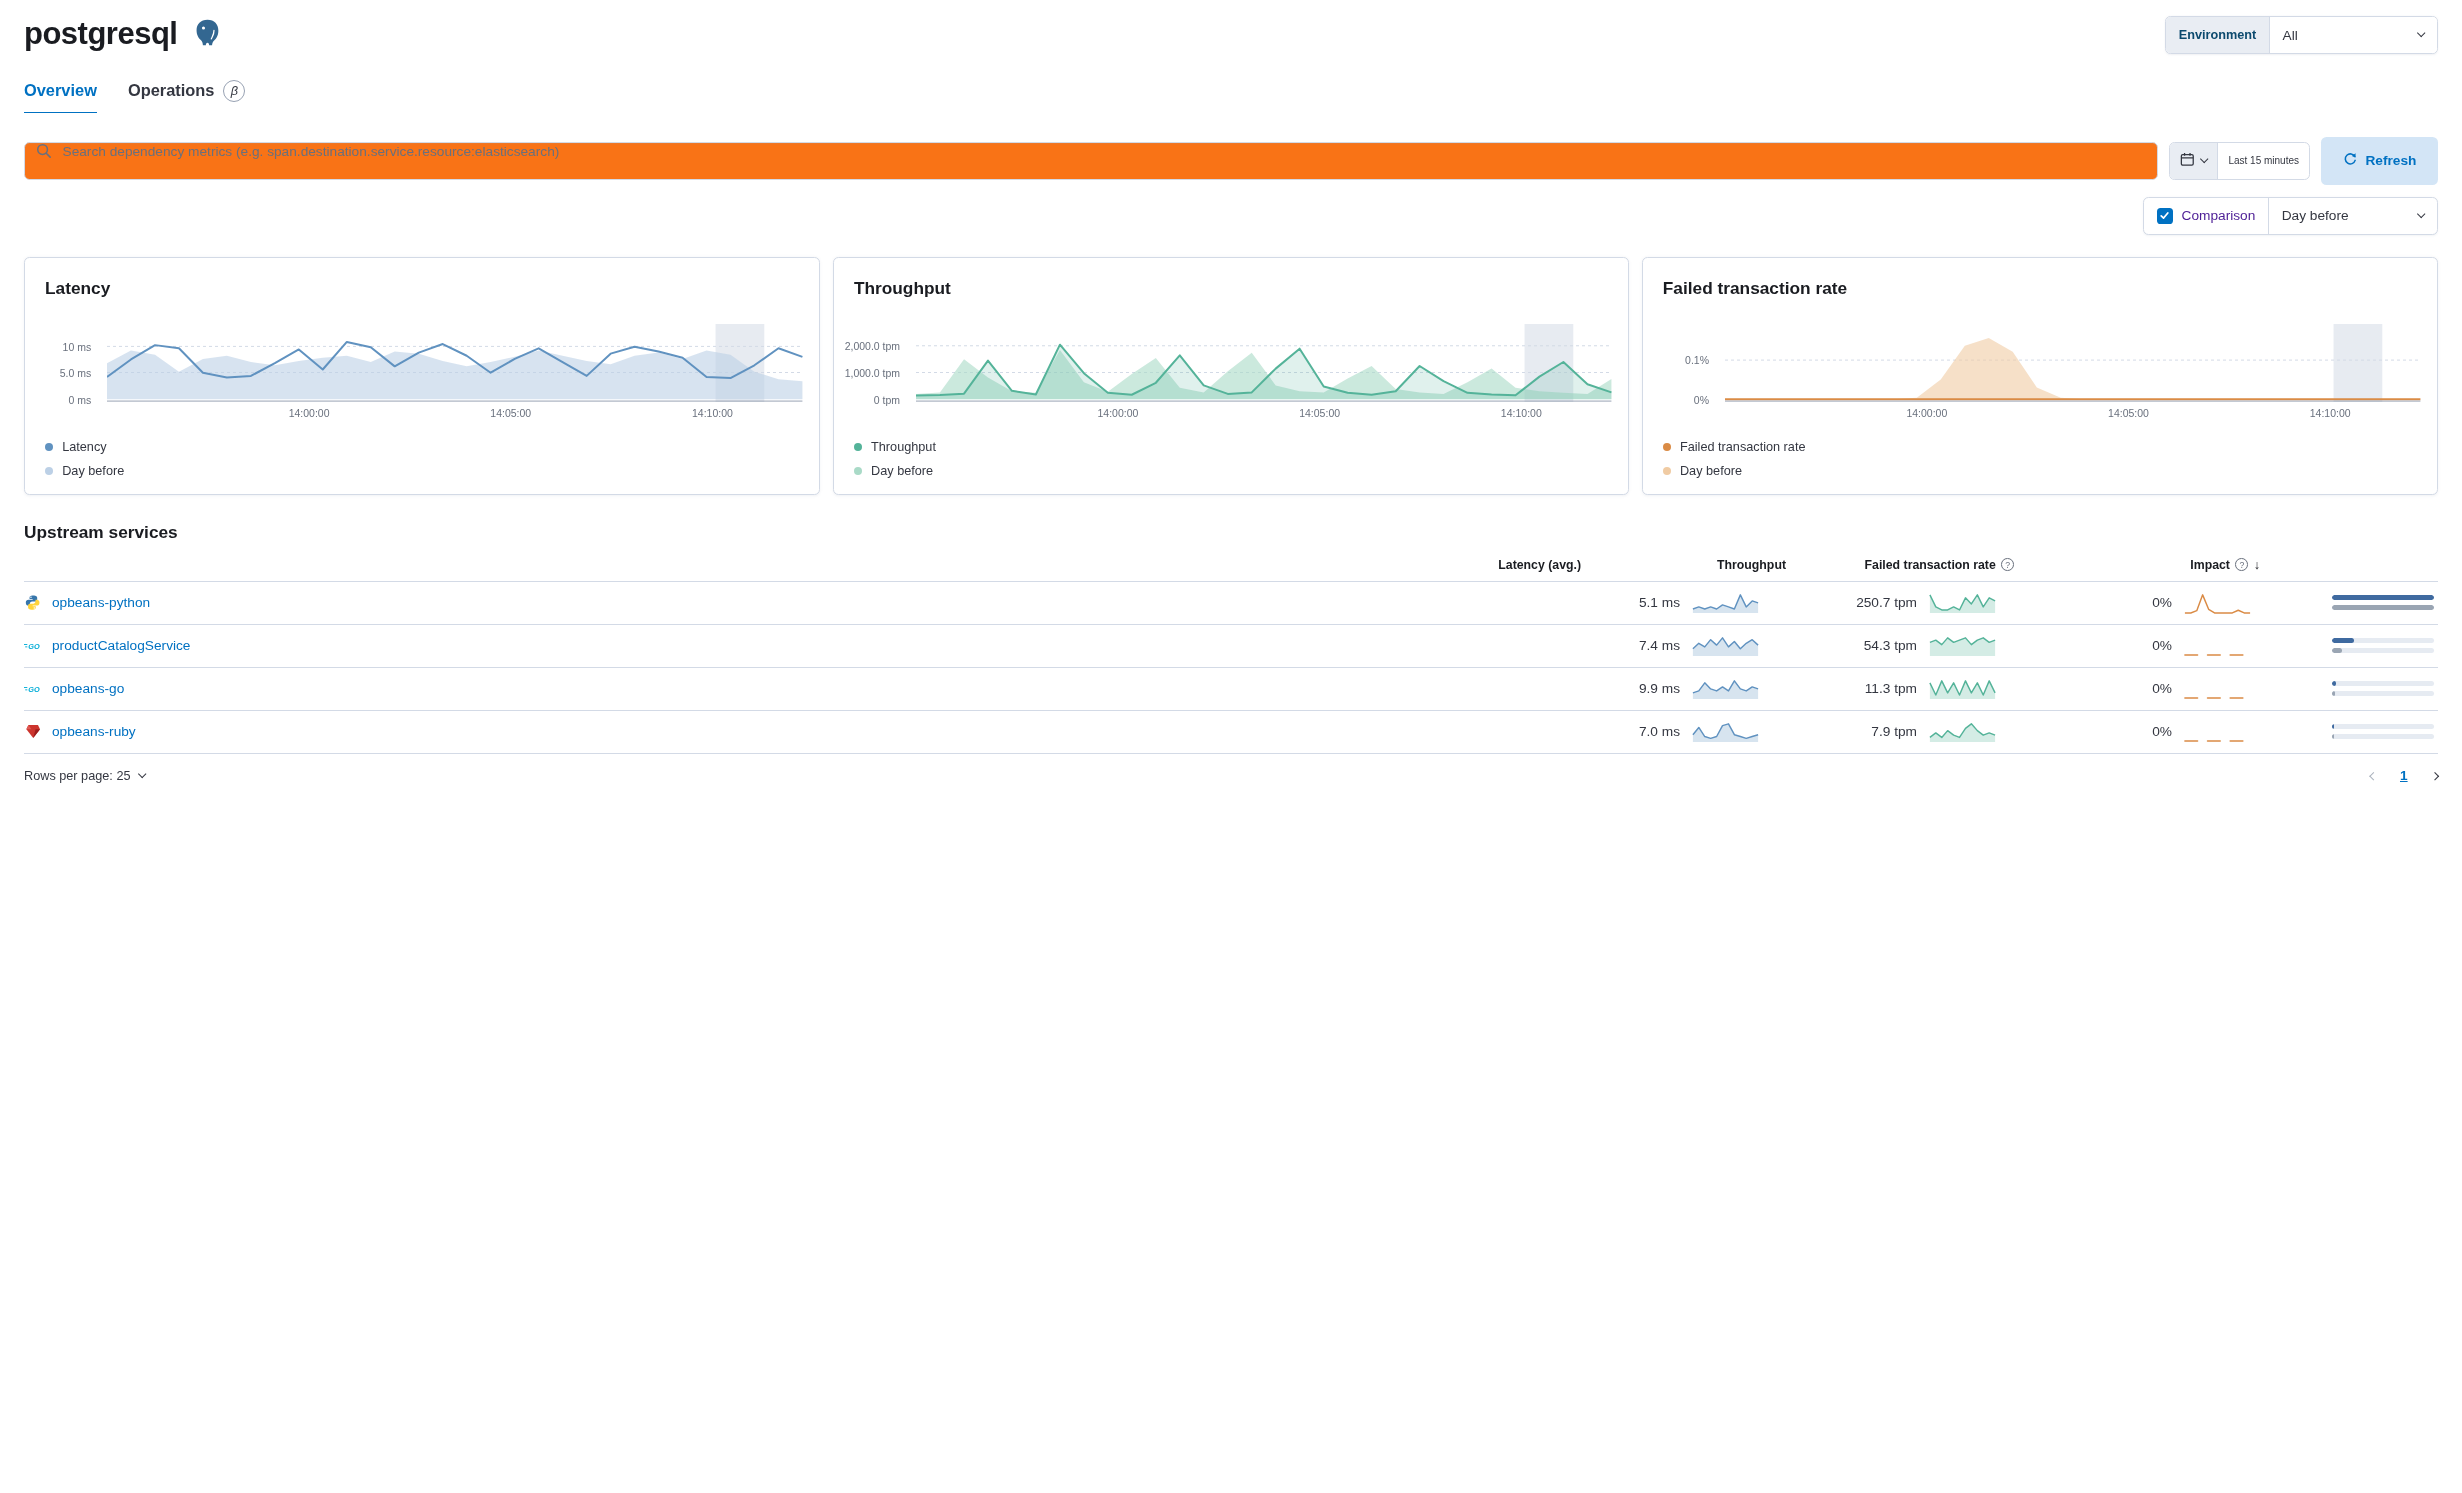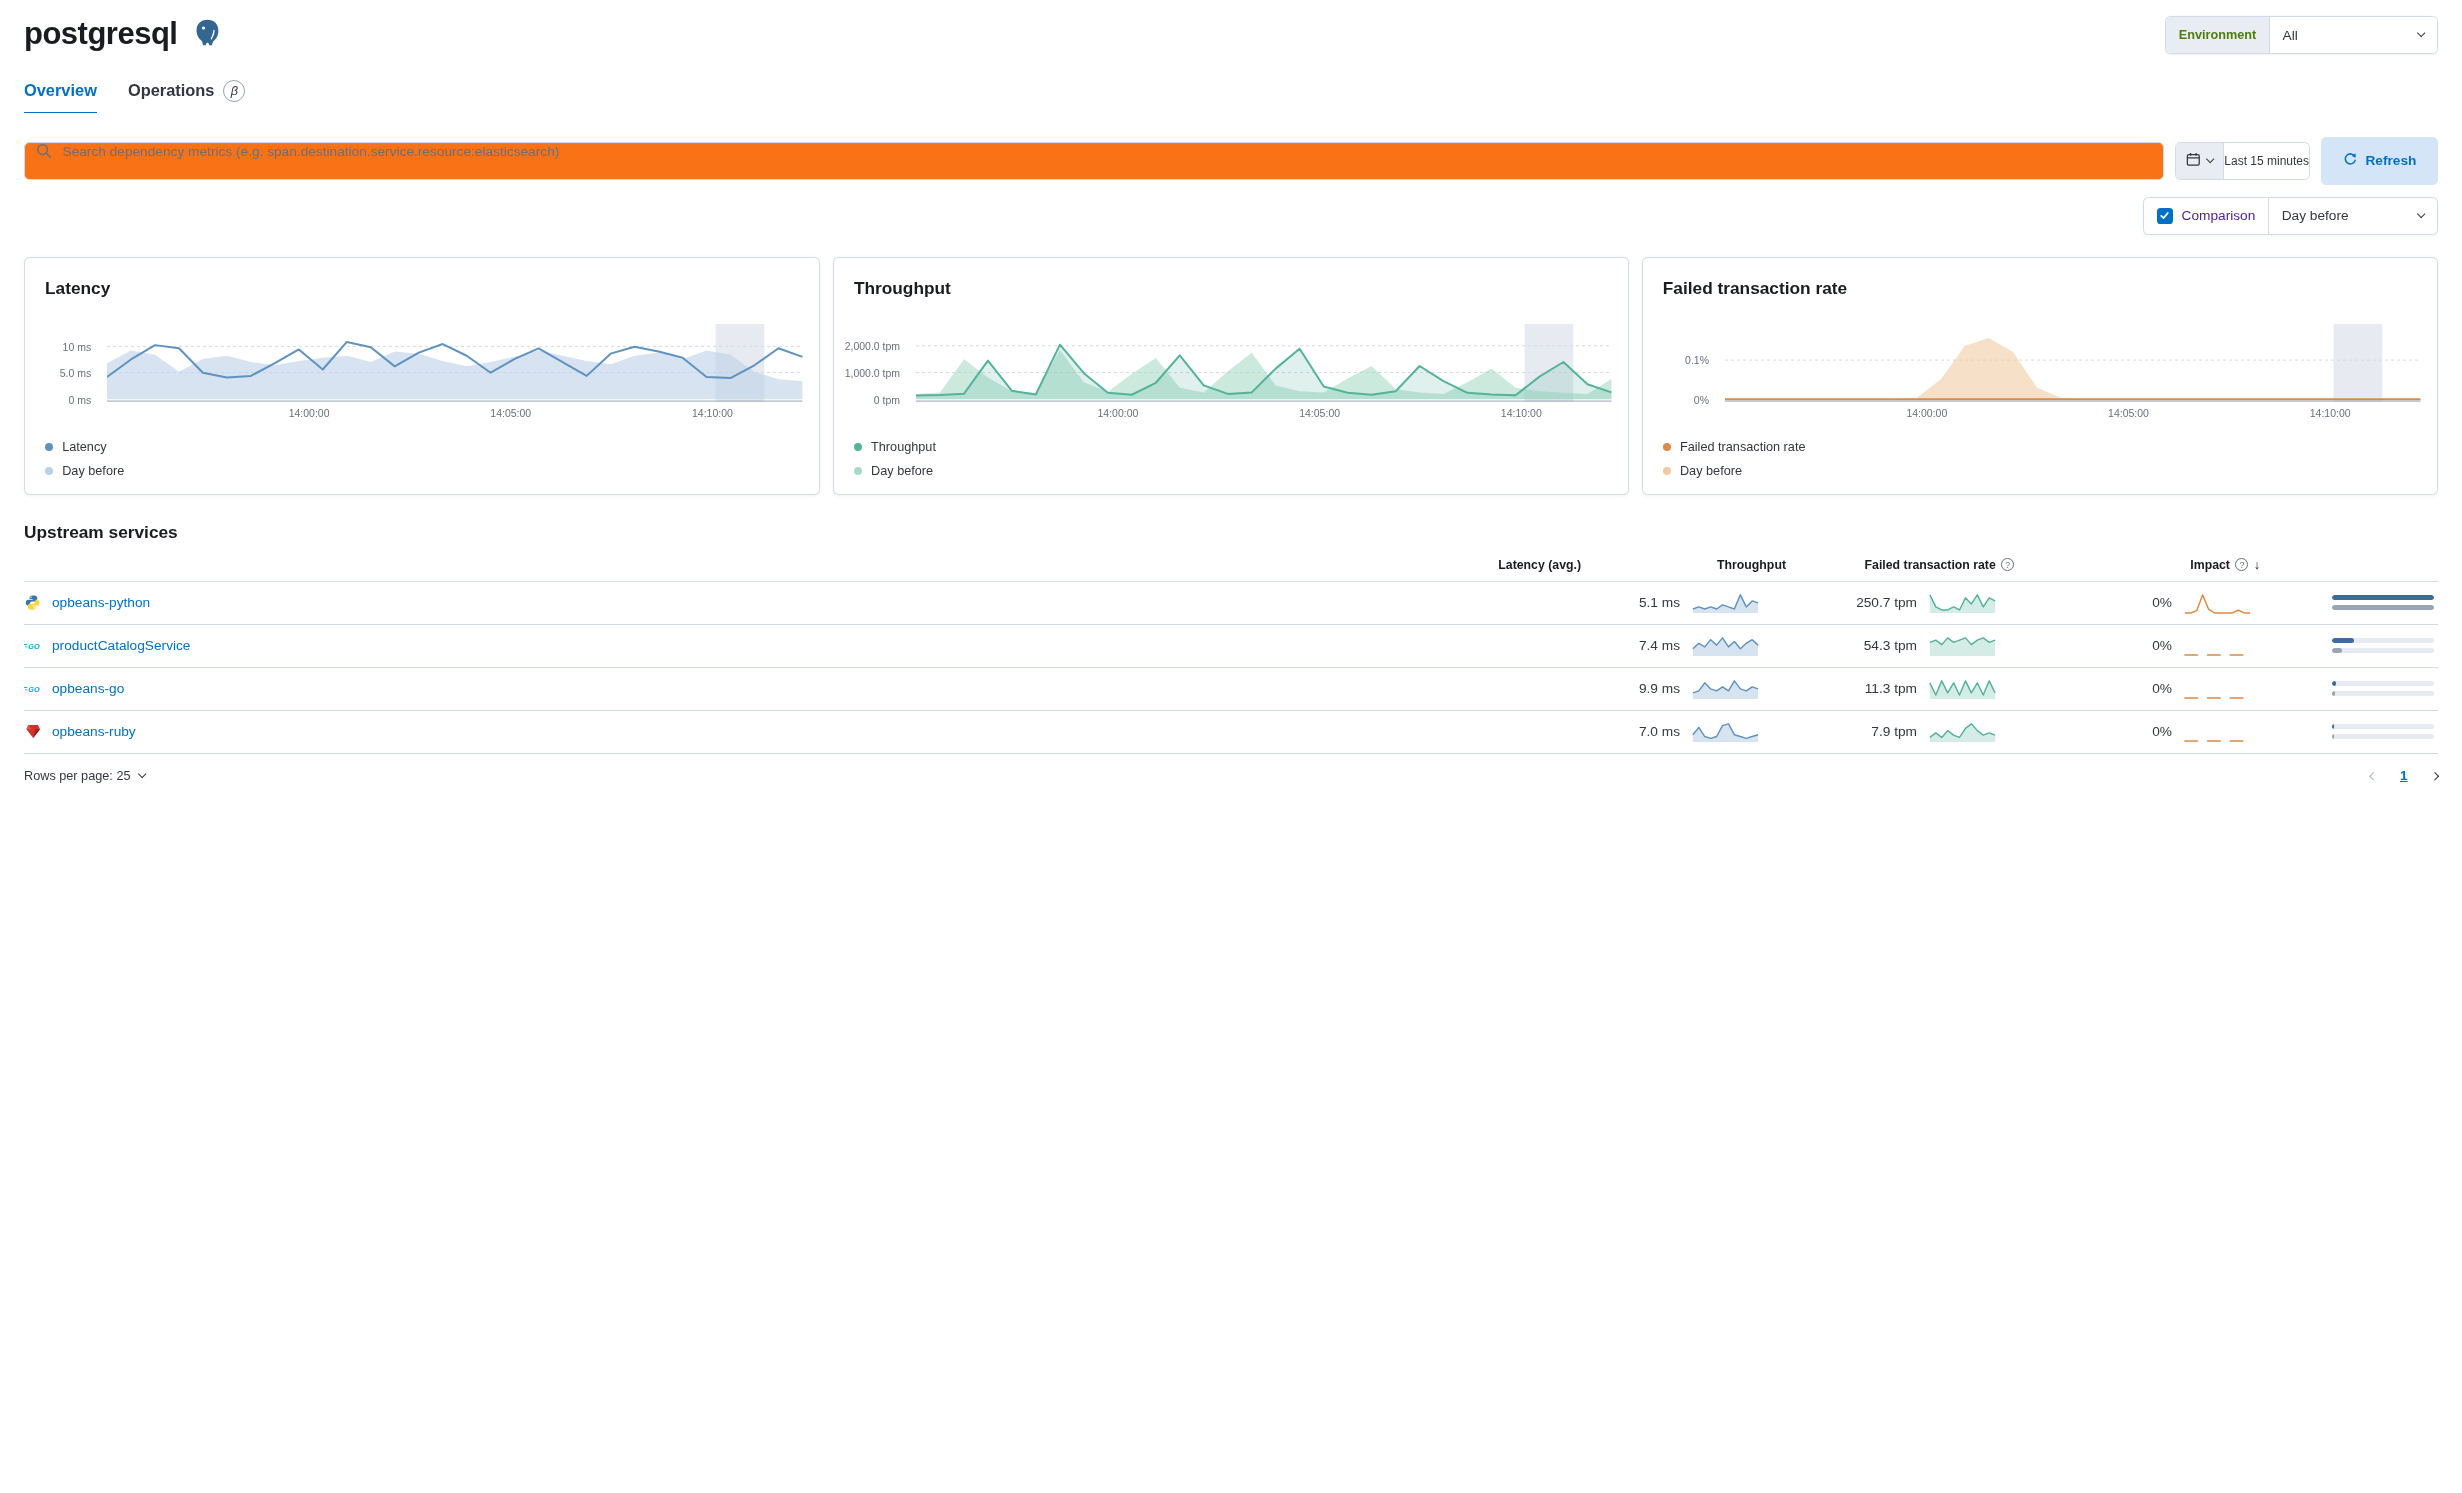--- a/index.html
+++ b/index.html
@@ -5,37 +5,37 @@
   * { box-sizing: border-box; }
   html,body { margin:0; padding:0; background:#fff; }
   body { font-family:"Liberation Sans","DejaVu Sans",sans-serif; color:#1a1c21; }
   .page { padding:16.4px 24px 24px; min-width:1166px; }
 
   
   .top { display:flex; justify-content:space-between; align-items:flex-start; }
   .title-wrap { display:flex; align-items:center; gap:14.6px; }
   h1.page-title { font-size:31px; font-weight:700; margin:0; letter-spacing:-0.5px; }
   .env-control { display:flex; height:38px; border:0.9px solid #d3dae6; border-radius:5.5px; overflow:hidden; width:273px; background:#fff; box-shadow:0 0.9px 1.8px rgba(152,162,179,.15); }
-  .env-label { background:#e9edf3; display:flex; align-items:center; padding:0 12.7px; font-weight:700; font-size:12.7px; border-right:0.9px solid #d3dae6; color:#4d7c0f; }
+  .env-label { background:#e9edf3; display:flex; align-items:center; padding:0 12.7px; font-weight:700; font-size:12.7px; border-right:0.9px solid #d3dae6; color:#0c4a6e; }
   .env-select { flex:1; display:flex; align-items:center; justify-content:space-between; padding:0 12.7px; font-size:13.7px; color:#343741; cursor:pointer; background:#fff; }
 
   
   .tabs { display:flex; gap:31px; margin-top:25.5px; }
   .tab { font-size:16.4px; font-weight:700; padding-bottom:11px; cursor:pointer; display:flex; align-items:center; gap:9px; color:#343741; }
   .tab.active { color:#0071C2; border-bottom:1.8px solid #0071C2; }
   .beta-badge { width:22px; height:22px; border:1.4px solid #98A2B3; border-radius:50%; display:inline-flex; align-items:center; justify-content:center; font-size:12.7px; font-style:italic; color:#343741; font-weight:400; }
 
   
   .search-row { display:flex; gap:11px; margin-top:24px; align-items:center; }
   .search-box { flex:1; height:38px; border:0.9px solid #d3dae6; border-radius:5.5px; background:#f97316; display:flex; align-items:flex-start; padding:0 11px; gap:9px; box-shadow:inset 0 0.9px 1.8px rgba(152,162,179,.15); }
   .search-box input { border:none; outline:none; background:transparent; flex:1; font-size:13.7px; color:#343741; font-family:inherit; }
   .search-box input::placeholder { color:#69707D; }
   .date-group { display:flex; height:38px; border:0.9px solid #d3dae6; border-radius:5.5px; overflow:hidden; background:#fff; }
   .date-btn { display:flex; align-items:center; gap:6.4px; padding:0 10px; background:#e9edf3; border:none; border-right:0.9px solid #d3dae6; cursor:pointer; }
-  .date-text { display:flex; align-items:center; padding:0 0; font-size:12px; color:#343741; white-space:nowrap; cursor:pointer; }
+  .date-text { display:flex; align-items:center; padding:0 10px; font-size:10px; color:#343741; white-space:nowrap; cursor:pointer; }
   .refresh-btn { display:flex; align-items:center; gap:8.2px; height:48px; padding:0 18px; background:#d3e5f6; color:#0071C2; font-weight:700; font-size:13.7px; border:none; border-radius:5.5px; cursor:pointer; font-family:inherit; min-width:117px; justify-content:center; }
 
   
   .cmp-row { display:flex; justify-content:flex-end; margin-top:12px; }
   .cmp-group { display:flex; height:38px; border:0.9px solid #d3dae6; border-radius:5.5px; overflow:hidden; background:#fff; box-shadow:0 0.9px 1.8px rgba(152,162,179,.12); }
   .cmp-left { display:flex; align-items:center; gap:9px; padding:0 12.7px; font-size:13.7px; color:#4c1d95; border-right:0.9px solid #d3dae6; cursor:pointer; }
   .checkbox { width:15.5px; height:15.5px; border-radius:3.6px; background:#0071C2; display:inline-flex; align-items:center; justify-content:center; }
   .cmp-select { display:flex; align-items:center; justify-content:space-between; padding:0 12.7px; font-size:13.7px; color:#343741; min-width:168px; cursor:pointer; }
 
   

